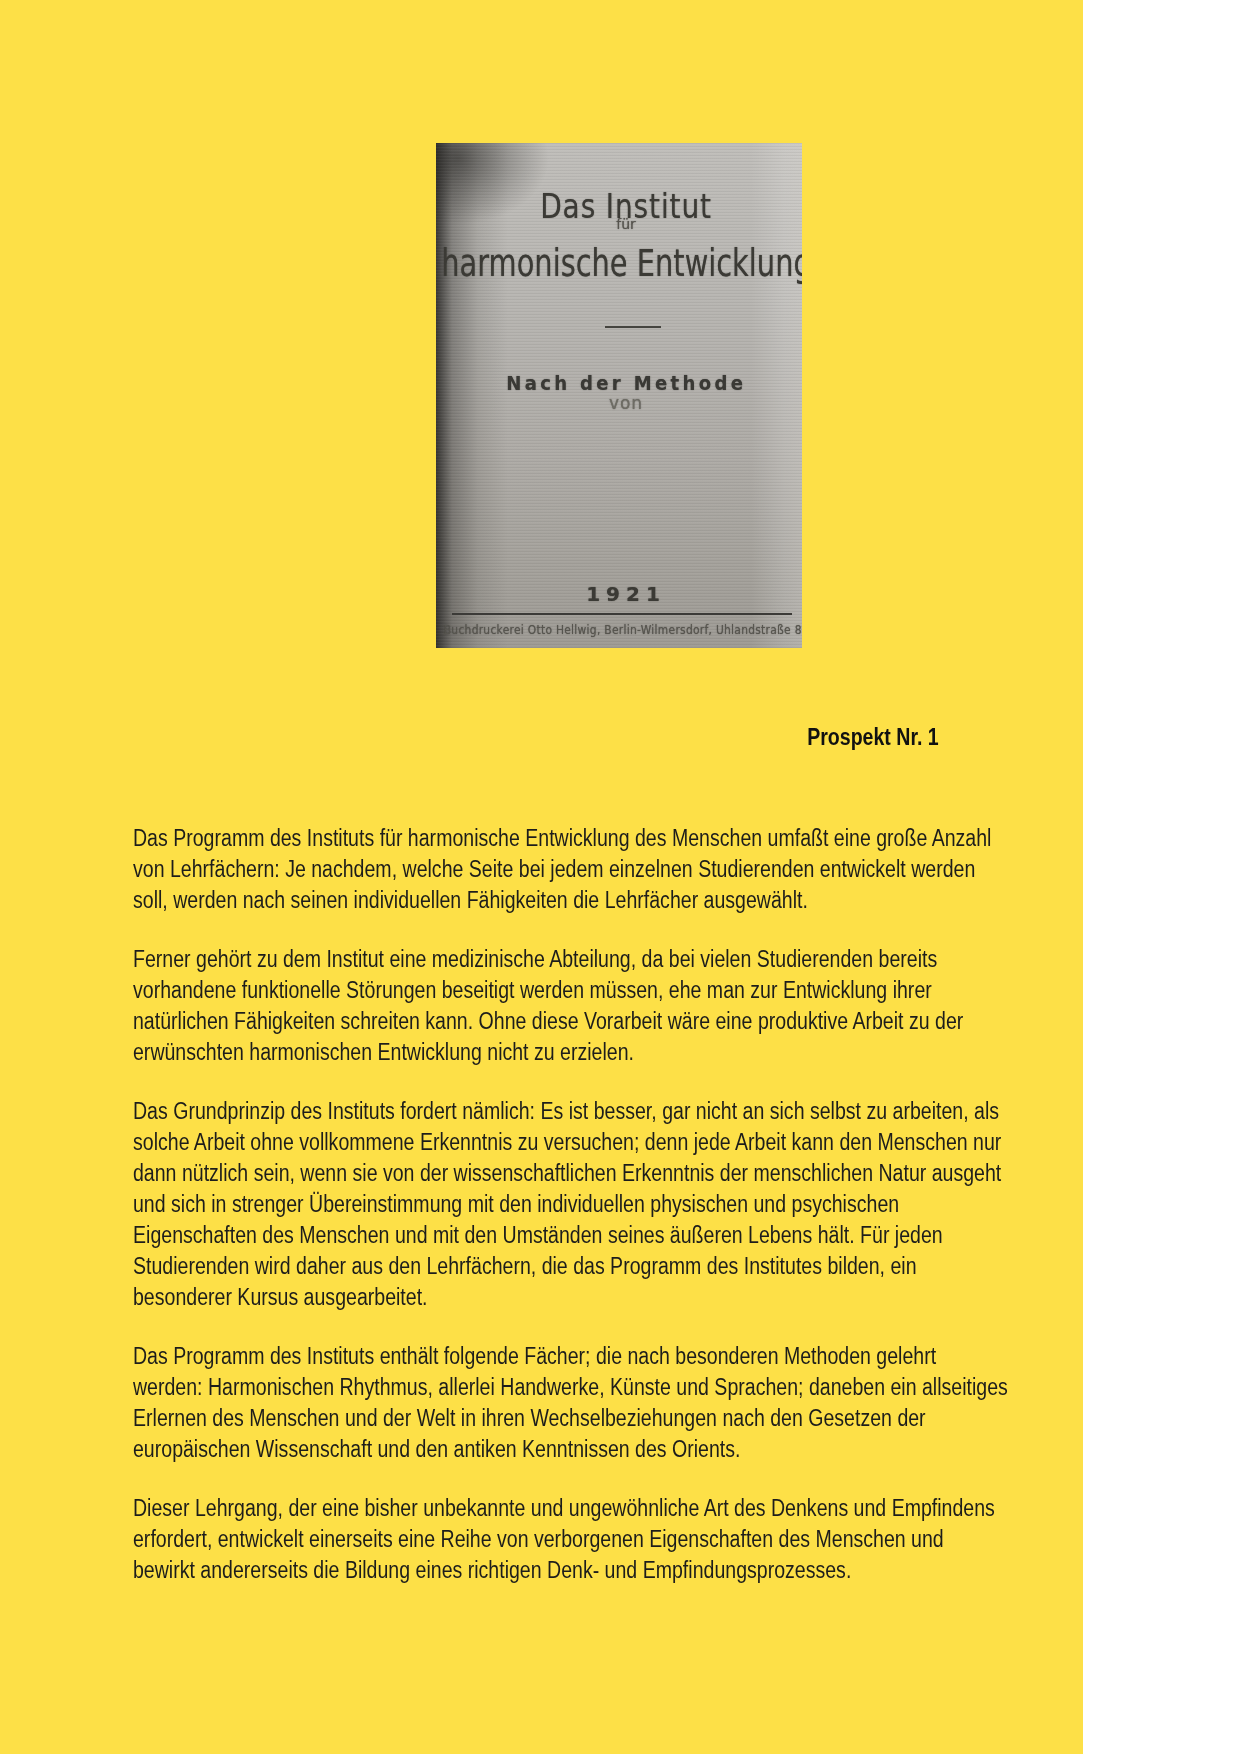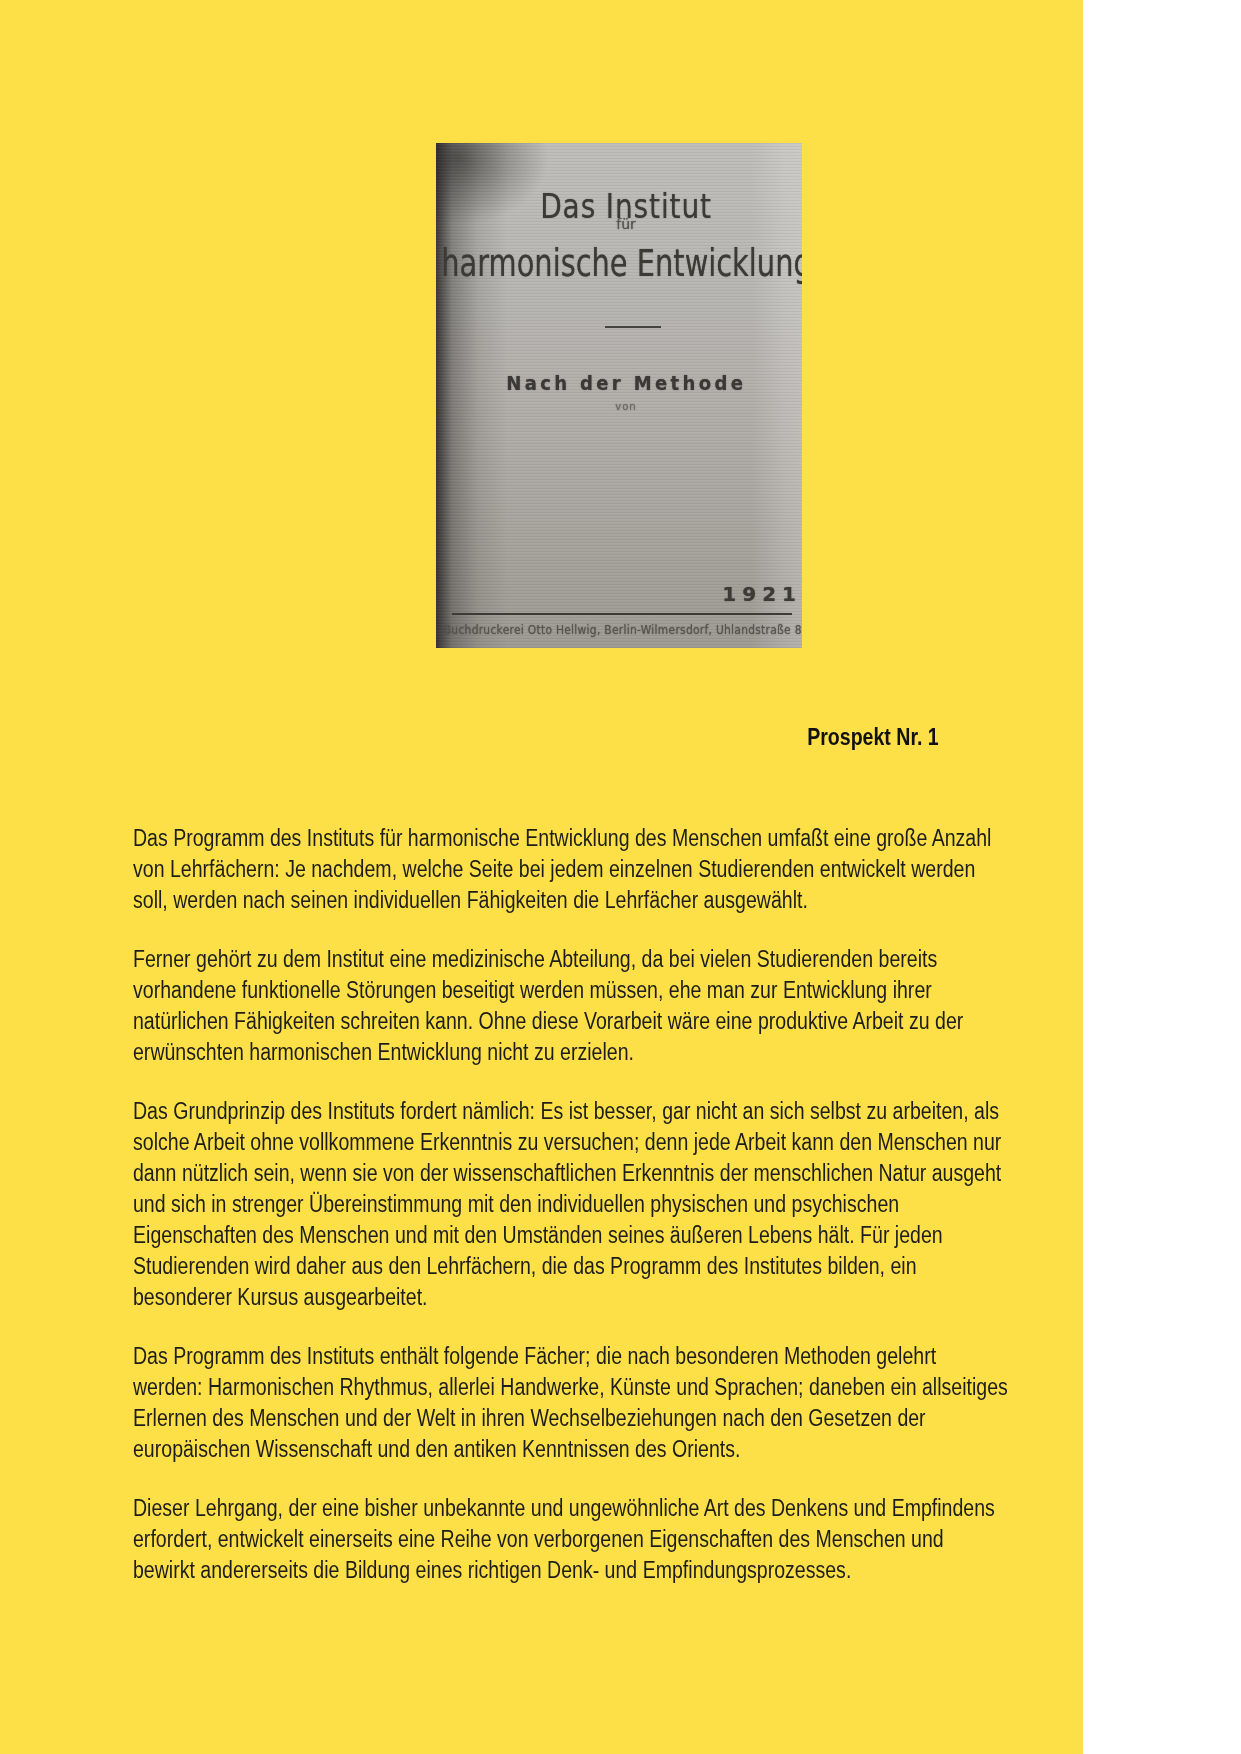--- a/index.html
+++ b/index.html
@@ -74,24 +74,24 @@
     position: absolute;
     top: 183px;
     left: 169px;
     width: 56px;
     height: 2px;
     background: #45443f;
     z-index: 2;
   }
   .t-method { top: 229px; font-size: 19px; font-weight: bold; letter-spacing: 3.5px; color: #3a3935; text-align: right; }
   .t-method > span { transform: scaleX(0.95); }
-  .t-von    { top: 258px; font-size: 10px; color: #6e6c64; letter-spacing: 1px; }
+  .t-von    { top: 250px; font-size: 17px; color: #6e6c64; letter-spacing: 1px; }
   .t-author { top: 274px; font-size: 29px; font-weight: bold; letter-spacing: 0.5px; color: #2f2e2a; }
   .t-author > span { transform: scaleX(0.76); }
-  .t-year   { top: 439px; font-size: 20px; font-weight: bold; letter-spacing: 6px; justify-content: flex-end; }
+  .t-year   { top: 439px; font-size: 20px; font-weight: bold; letter-spacing: 6px; }
   .rule-long {
     position: absolute;
     top: 470px;
     left: 16px;
     width: 340px;
     height: 2px;
     background: #3b3a37;
     z-index: 2;
   }
   .t-printer {

